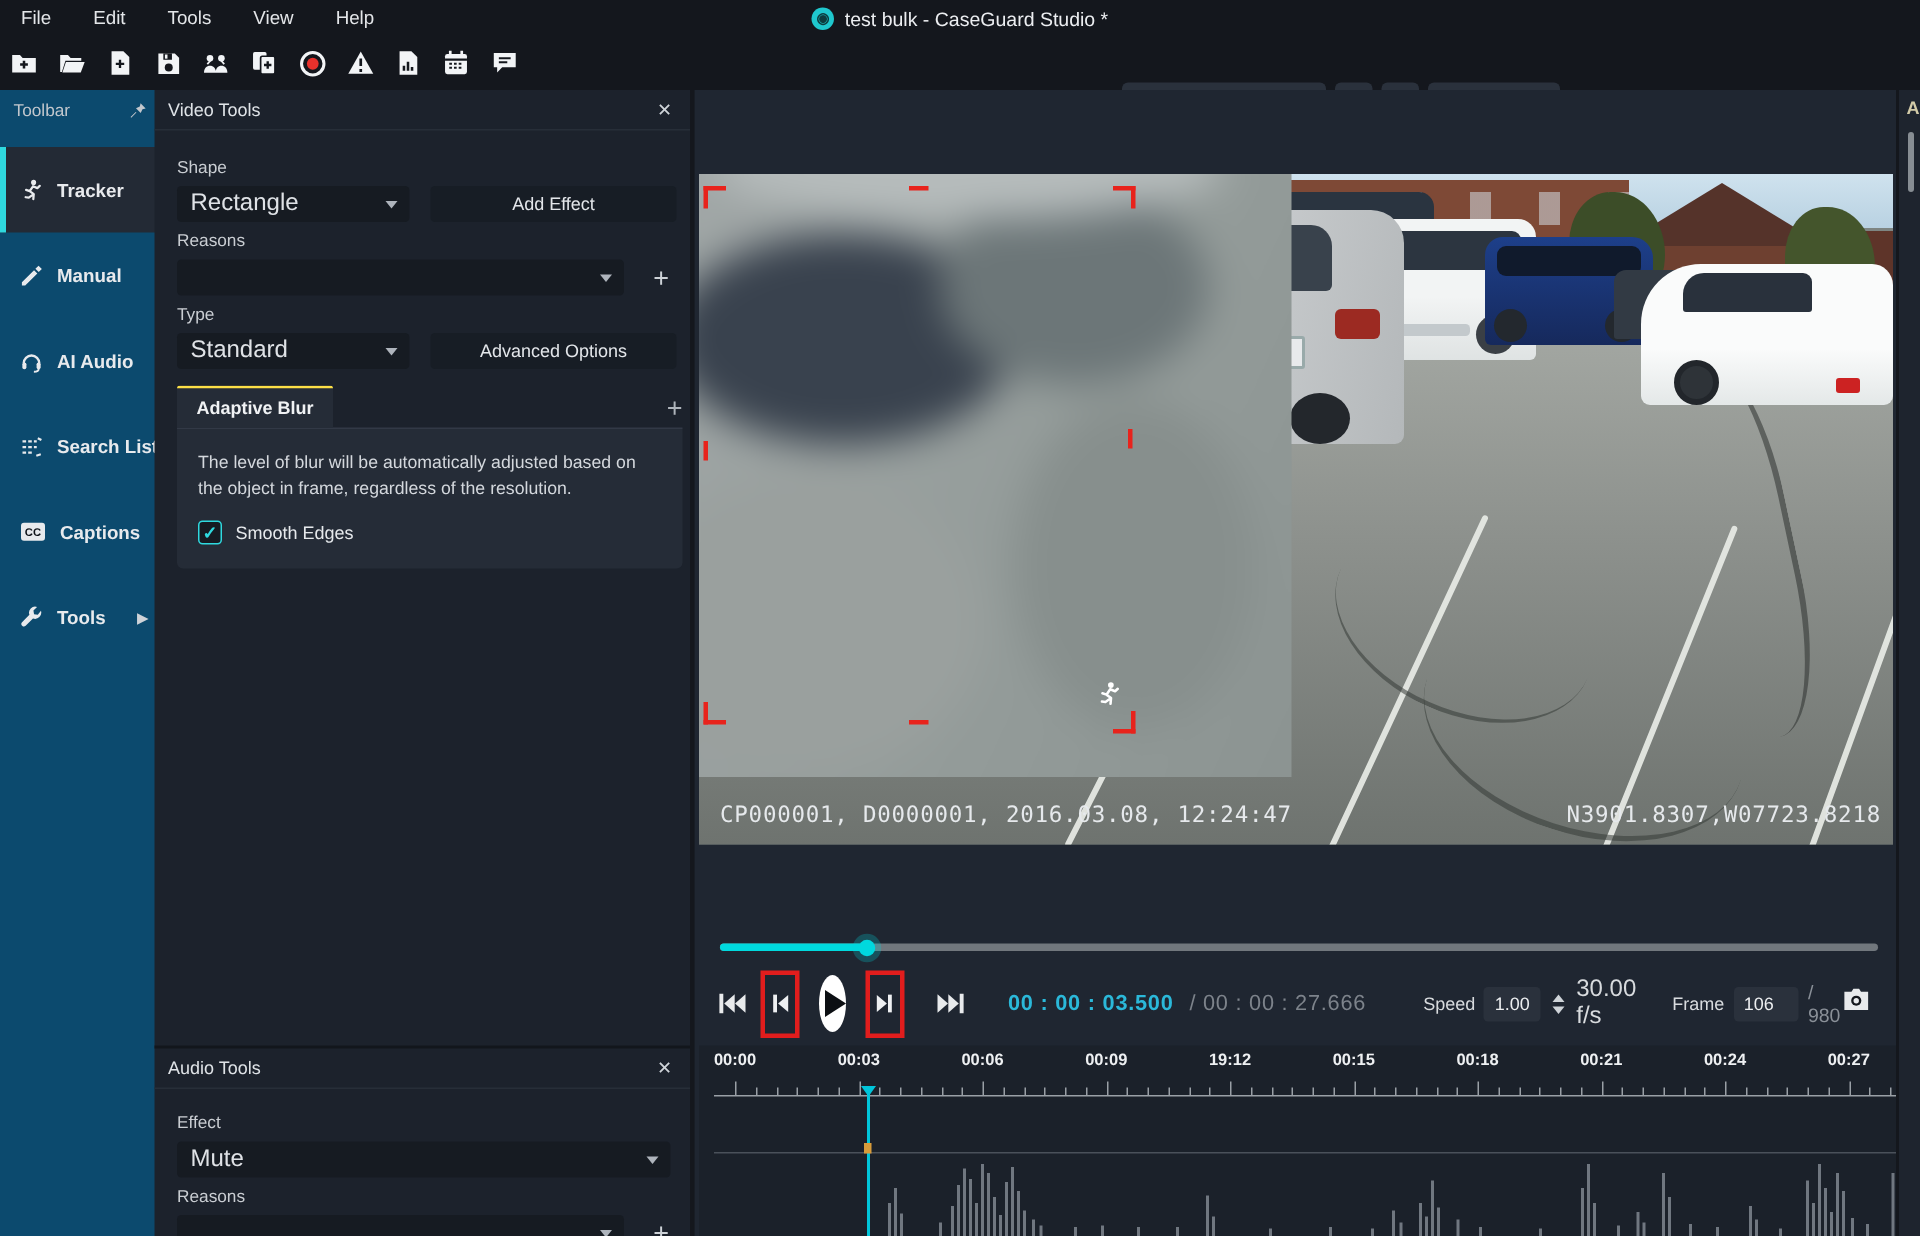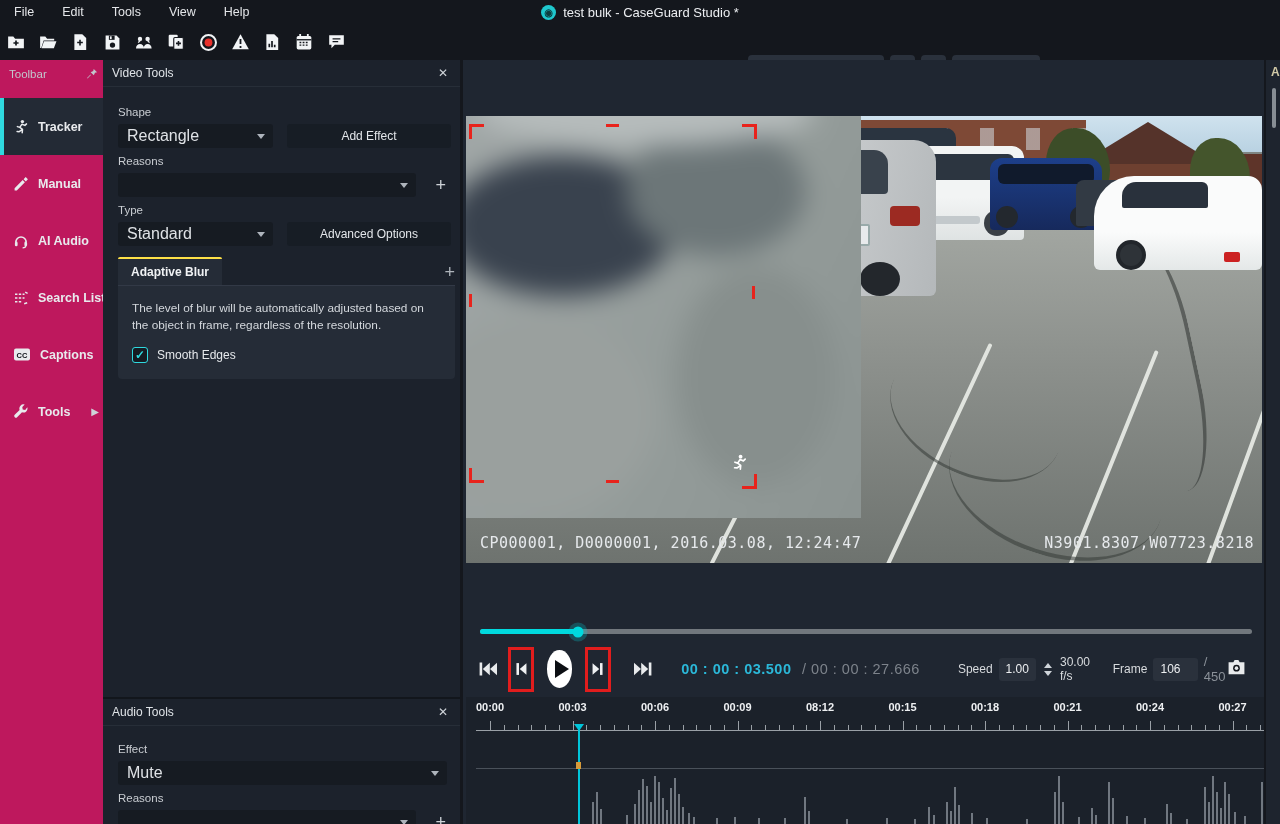--- a/index.html
+++ b/index.html
@@ -22,21 +22,21 @@
   .view-controls { position:absolute; left:748px; top:30px; height:26px; display:flex; gap:6px; align-items:center; }
   .vc-btn { background:#2a313c; border-radius:4px; height:25px; display:flex; align-items:center; color:#e6e9ec; font-size:12.5px; }
   .mode-dd { width:136px; padding:0 10px; gap:8px; }
   .mode-dd .caret { margin-left:auto; }
   .sq { width:25px; justify-content:center; }
   .zoom-dd { width:88px; padding:0 10px; }
   .zoom-dd .caret { margin-left:auto; }
   .caret { width:0; height:0; border-left:4px solid transparent; border-right:4px solid transparent; border-top:5px solid #aeb4bc; }
 
   
-  .sidebar { position:absolute; left:0; top:60px; width:107px; height:764px; background:#be185d; }
+  .sidebar { position:absolute; left:0; top:60px; width:107px; height:764px; background:#0c4a6e; }
   .sidebar-header { height:28px; display:flex; align-items:center; justify-content:space-between; padding:0 9px; }
   .sidebar-header .hdr { font-size:11.5px; color:#c2c7cd; }
   .side-item { position:relative; height:57px; display:flex; align-items:center; gap:9px; padding-left:13px; cursor:pointer; }
   .side-item .lbl { font-size:12.5px; font-weight:600; color:#e8eaed; }
   .side-item.selected { background:#232a35; }
   .side-item.selected::before { content:""; position:absolute; left:0; top:0; bottom:0; width:4px; background:#2fd9df; }
   .side-item .sub { position:absolute; right:8px; color:#cfd3d8; font-size:10px; }
   .side-gap { height:10px; }
 
   
@@ -108,21 +108,21 @@
   .play-tri { width:0; height:0; border-top:9px solid transparent; border-bottom:9px solid transparent; border-left:14px solid #0c0f13; margin-left:4px; }
   .time-disp { margin-left:26px; font-size:14.5px; font-weight:600; letter-spacing:.5px; white-space:nowrap; }
   .time-cur { color:#2bb8d9; }
   .time-tot { color:#7d838b; font-weight:400; margin-left:6px; }
   .speed-grp { margin-left:38px; display:flex; align-items:center; gap:6px; }
   .small-lbl { font-size:12px; color:#d8dbde; }
   .mini-input { background:#2a313c; border-radius:3px; height:23px; display:flex; align-items:center; padding:0 7px; font-size:12px; color:#eceef0; }
   .spin { display:flex; flex-direction:column; gap:3px; padding:0 2px; }
   .spin .up { width:0;height:0;border-left:4px solid transparent;border-right:4px solid transparent;border-bottom:5px solid #cfd4d9; }
   .spin .dn { width:0;height:0;border-left:4px solid transparent;border-right:4px solid transparent;border-top:5px solid #cfd4d9; }
-  .fps { font-size:12px; color:#d8dbde; }
+  .fps { font-size:16px; color:#d8dbde; }
   .frac { font-size:13px; color:#8a9098; }
   .cam { margin-left:auto; margin-right:16px; cursor:pointer; }
 
   
   .timeline { position:absolute; left:466px; top:697px; width:814px; height:127px; background:#1b212a; overflow:hidden; }
   .ruler-label { position:absolute; top:4px; transform:translateX(-50%); font-size:11px; font-weight:700; color:#eef0f2; }
   .ruler-line { position:absolute; left:10px; top:33px; width:792px; height:1px; background:#9aa0a6; }
   .tick { position:absolute; width:1px; background:#9aa0a6; }
   .track-divider { position:absolute; left:10px; top:71px; width:792px; height:1px; background:#4a515a; }
   .wf-bar { position:absolute; width:2px; background:#707780; bottom:0; }
@@ -501,40 +501,40 @@
     <div class="speed-grp">
       <span class="small-lbl">Speed</span>
       <div class="mini-input" style="width:38px;">1.00</div>
       <div class="spin">
           <div class="up"></div>
           <div class="dn"></div>
         </div>
       <span class="fps">30.00 f/s</span>
       <span class="small-lbl" style="margin-left:10px;">Frame</span>
       <div class="mini-input" style="width:52px;">106</div>
-      <span class="frac">/ 450</span>
+      <span class="frac">/ 980</span>
     </div>
     <div class="cam">
       <svg width="19" height="17" viewBox="0 0 18 16">
           <path d="M6 3l1.2-2h3.6L12 3h4.5v11.5H1.5V3z" fill="#e8eaec"></path>
           <circle cx="9" cy="8.6" r="3.2" fill="#14171d"></circle>
           <circle cx="9" cy="8.6" r="1.7" fill="#e8eaec"></circle>
         </svg>
     </div>
   </div>
 
   <div class="timeline">
     <div class="ruler-line"></div>
     <div class="track-divider"></div>
     <div id="rulerLabels">
         <span class="ruler-label" style="left: 24px;">00:00</span>
         <span class="ruler-label" style="left: 106.5px;">00:03</span>
         <span class="ruler-label" style="left: 189px;">00:06</span>
         <span class="ruler-label" style="left: 271.5px;">00:09</span>
-        <span class="ruler-label" style="left: 354px;">08:12</span>
+        <span class="ruler-label" style="left: 354px;">19:12</span>
         <span class="ruler-label" style="left: 436.5px;">00:15</span>
         <span class="ruler-label" style="left: 519px;">00:18</span>
         <span class="ruler-label" style="left: 601.5px;">00:21</span>
         <span class="ruler-label" style="left: 684px;">00:24</span>
         <span class="ruler-label" style="left: 766.5px;">00:27</span>
       </div>
     <div id="rulerTicks">
         <div class="tick" style="left: 24px; top: 24px; height: 9px;"></div>
         <div class="tick" style="left: 37.75px; top: 28px; height: 5px;"></div>
         <div class="tick" style="left: 51.5px; top: 28px; height: 5px;"></div>

